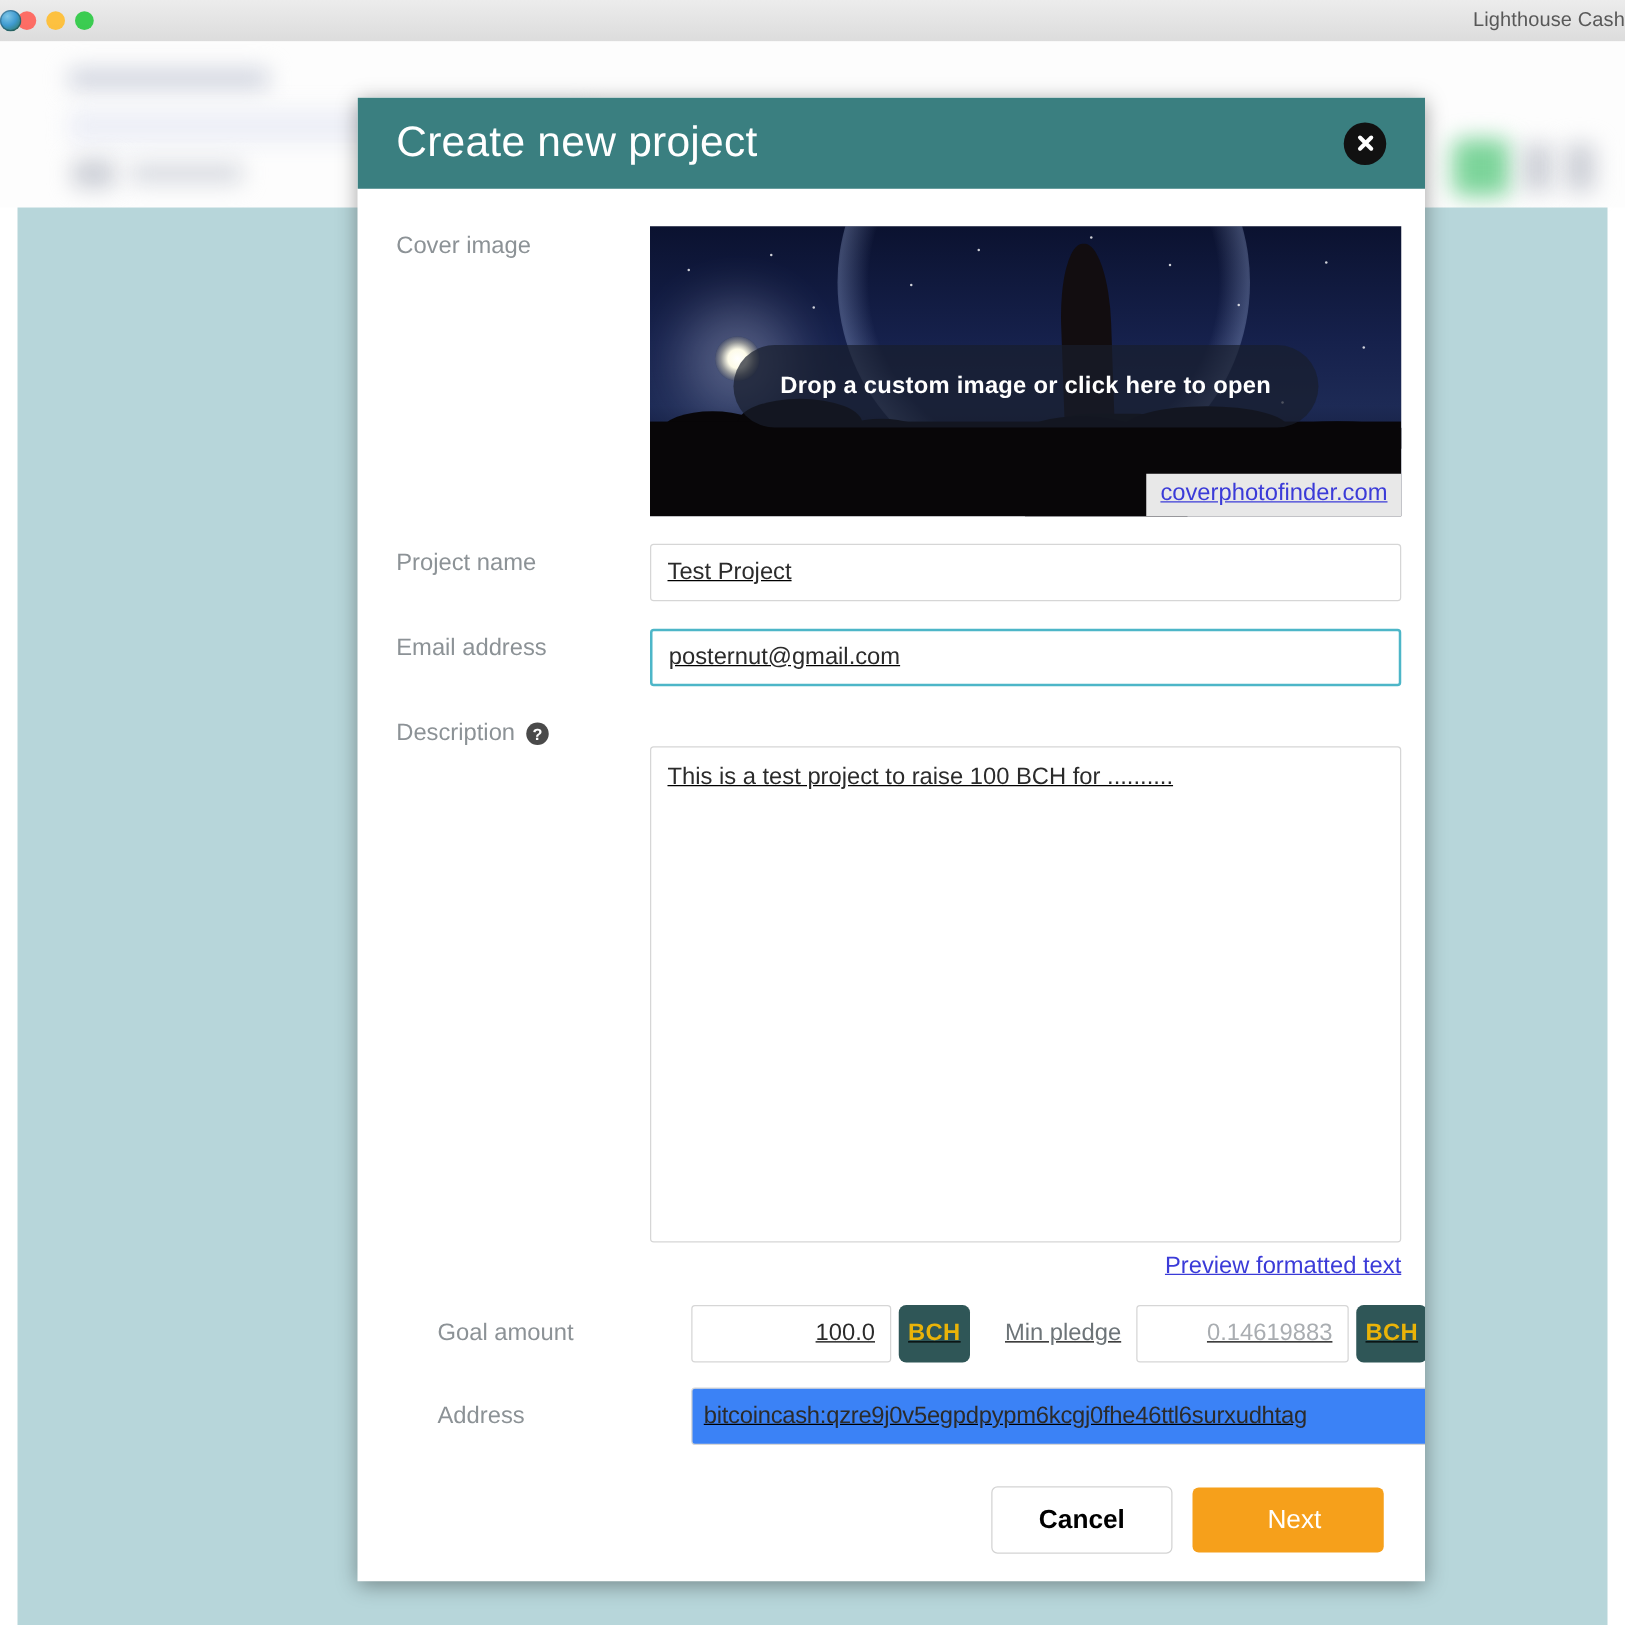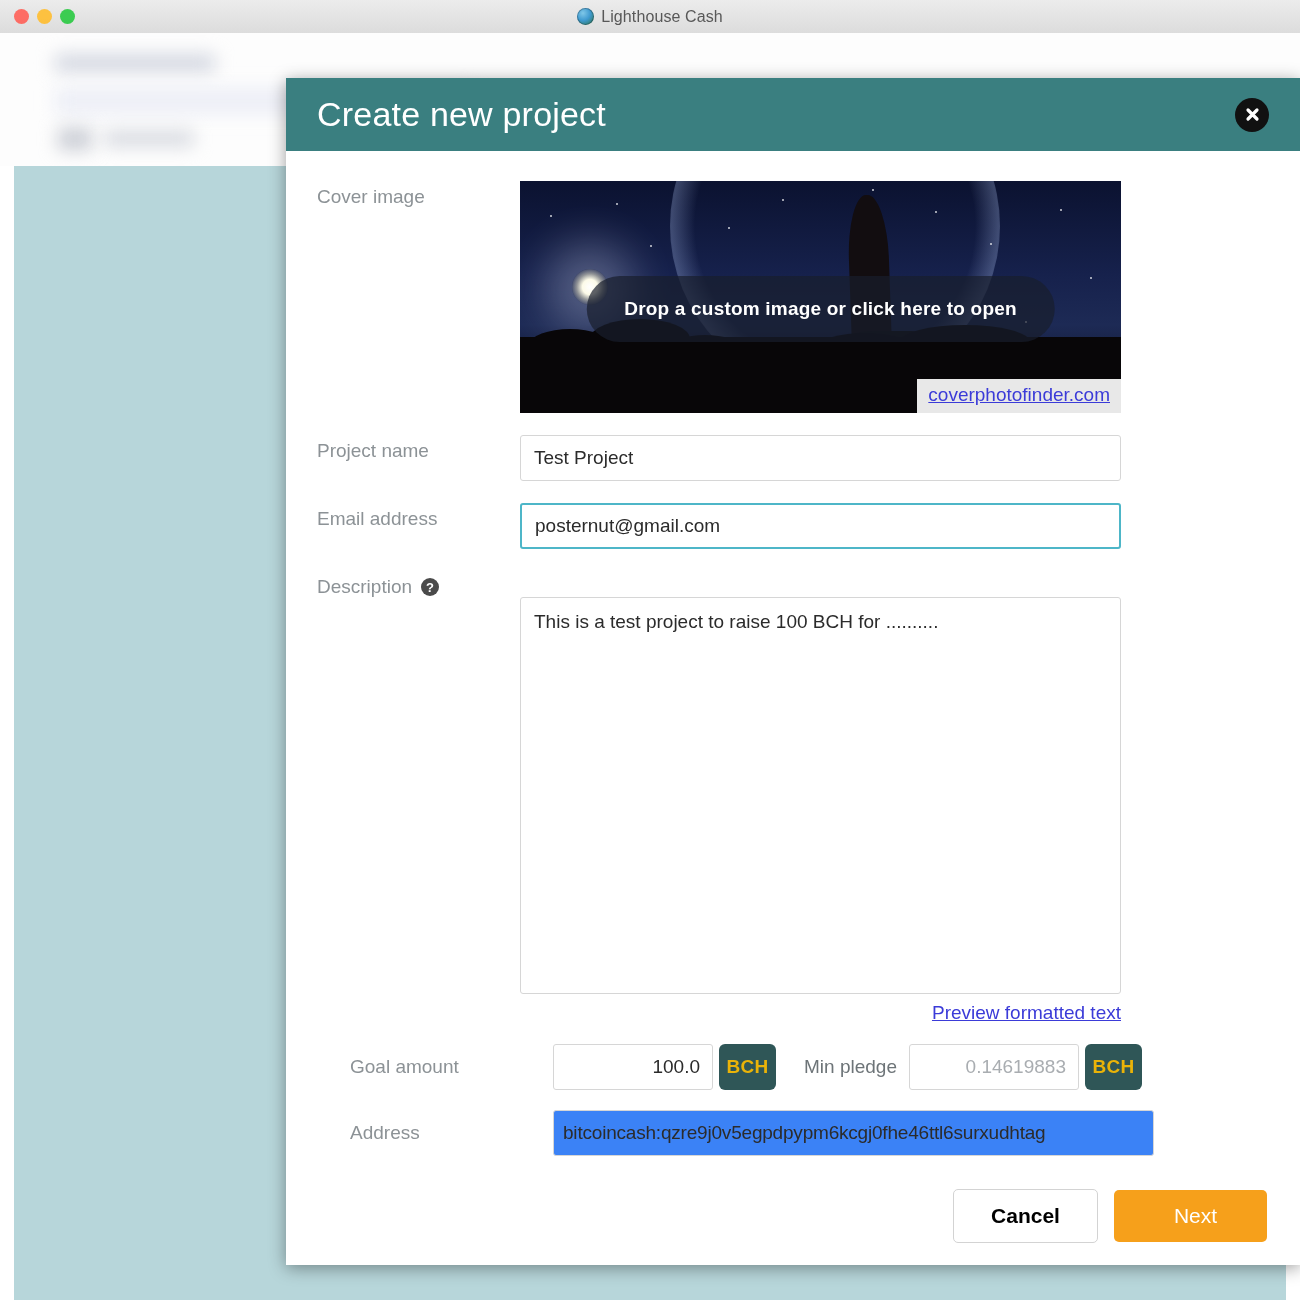--- a/index.html
+++ b/index.html
@@ -23,21 +23,21 @@
   }
   #traffic-lights{
     position:absolute;left:14px;top:9px;display:flex;gap:8px;
   }
   .tl{width:15px;height:15px;border-radius:50%;opacity:.9;}
   .tl-close{background:#ff5f57;}
   .tl-min{background:#ffbd2e;}
   .tl-zoom{background:#28c940;}
   #title-center{
     position:absolute;left:0;right:0;top:0;height:33px;
-    display:flex;align-items:center;justify-content:center;gap:7px;
+    display:flex;align-items:center;justify-content:space-between;gap:7px;
   }
   #app-icon{
     width:17px;height:17px;border-radius:50%;
     background:radial-gradient(circle at 35% 30%,#7fc7e8 0%,#3f9ad0 45%,#2a6f3f 100%);
     box-shadow:inset 0 0 0 1px rgba(0,0,0,.25);
     flex:0 0 auto;
   }
   #app-title{
     font-size:16px;color:#585858;letter-spacing:.1px;white-space:nowrap;
   }
@@ -59,21 +59,21 @@
   #bd-bar1{left:55px;top:22px;width:160px;height:16px;background:#cfd3de;border-radius:3px;}
   #bd-bar2{left:55px;top:55px;width:420px;height:26px;background:#eceef6;border-radius:4px;}
   #bd-bar3{left:58px;top:95px;width:34px;height:22px;background:#c9ccd4;border-radius:4px;}
   #bd-bar4{left:104px;top:98px;width:90px;height:15px;background:#d4d7de;border-radius:3px;}
   #bd-green{left:1162px;top:78px;width:46px;height:46px;background:#7cd49a;border-radius:8px;}
   #bd-g1{left:1218px;top:82px;width:24px;height:38px;background:#cccfd6;border-radius:4px;}
   #bd-g2{left:1252px;top:82px;width:24px;height:38px;background:#cccfd6;border-radius:4px;}
 
   
   #modal{
-    position:absolute;left:286px;top:78px;width:1014px;height:1187px;
+    position:absolute;left:286px;top:78px;width:854px;height:1187px;
     background:#ffffff;
     box-shadow:0 3px 16px rgba(0,0,0,.38);
     overflow:hidden;
   }
   #modal-header{
     height:73px;background:#3a7f80;
     display:flex;align-items:center;position:relative;
   }
   #modal-title{
     margin-left:31px;font-size:34px;color:#ffffff;font-weight:400;letter-spacing:.2px;
@@ -88,21 +88,21 @@
   #modal-body{
     padding:28px 33px 0 31px;position:relative;height:1086px;box-sizing:border-box;
   }
 
   
   .row{display:flex;align-items:flex-start;margin-bottom:0;}
   .label{
     width:203px;flex:0 0 203px;font-size:19px;color:#8c9296;padding-top:5px;
     display:flex;align-items:center;gap:9px;
   }
-  .field{flex:1;}
+  .field{flex:1;text-decoration:underline;}
 
   
   #cover-row{margin-top:2px;}
   #cover-image{
     position:relative;width:601px;height:232px;overflow:hidden;
     background:linear-gradient(to bottom,#0b1230 0%,#16214c 40%,#1d2a55 62%,#0a0d1c 100%);
     cursor:pointer;
   }
   #cover-halo{
     position:absolute;left:150px;top:-120px;width:330px;height:330px;border-radius:50%;

